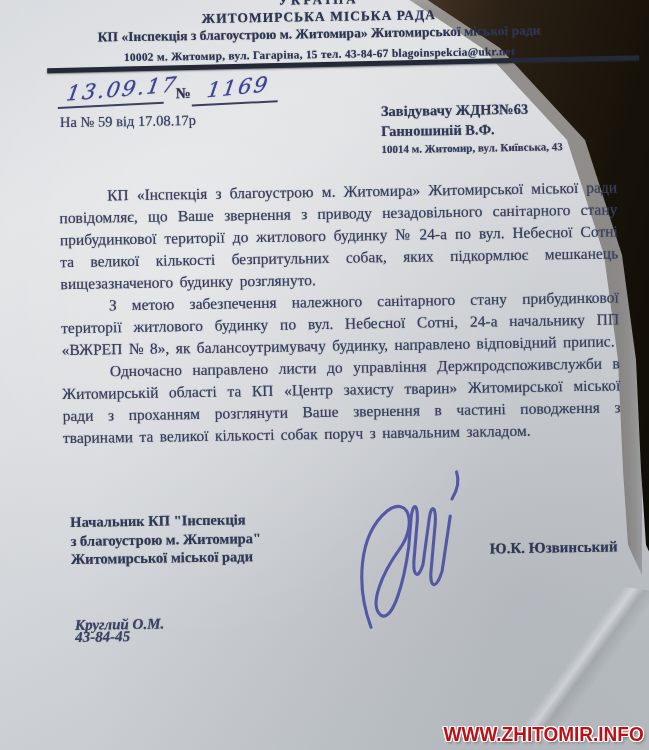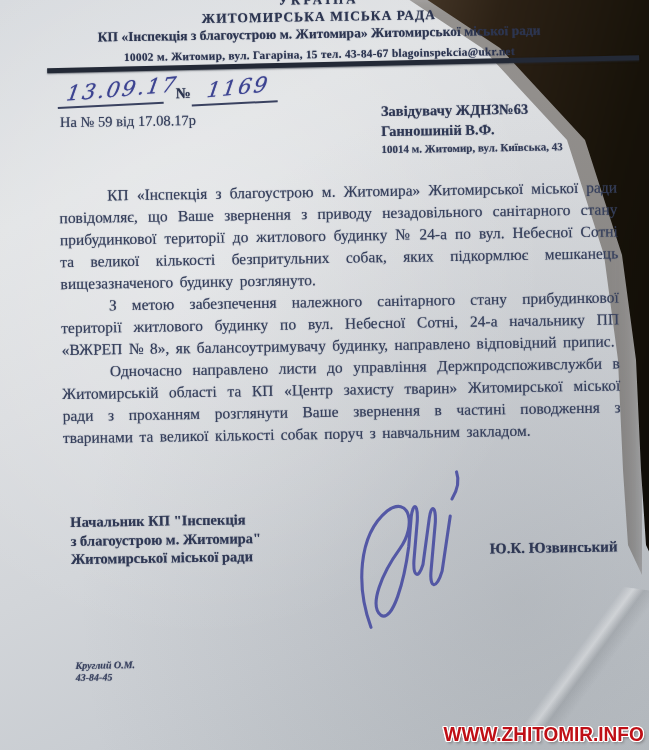--- a/index.html
+++ b/index.html
@@ -49,22 +49,22 @@
   #replyref{left:64px;top:110px;font-size:14.5px;}
   #addr1{left:385px;top:104px;font-size:14.5px;font-weight:bold;color:#2f3854;}
   #addr2{left:385px;top:124px;font-size:14.5px;font-weight:bold;color:#2f3854;}
   #addr3{left:385px;top:144px;font-size:11px;font-weight:bold;color:#333c58;}
   #bodytext{left:62px;top:181px;width:558px;font-size:15.5px;line-height:22px;
             text-align:justify;word-spacing:2.5px;}
   #bodytext p{margin:0;text-indent:48px;}
   #sig-title{left:68px;top:509px;font-size:14.5px;font-weight:bold;line-height:18.5px;color:#2f3854;}
   #sig-name{left:487px;top:543px;font-size:15px;font-weight:bold;color:#2f3854;}
   #sig-ink{position:absolute;left:345px;top:460px;}
-  #executor{left:71px;top:616px;font-size:10px;font-style:italic;font-weight:bold;
-            line-height:11.5px;color:#3a4360;margin-top:40px;}
+  #executor{left:71px;top:616px;font-size:15px;font-style:italic;font-weight:bold;
+            line-height:11.5px;color:#3a4360;}
   #watermark{
     position:absolute;right:5px;bottom:4px;
     font-family:"Liberation Sans",sans-serif;font-weight:bold;font-size:20px;
     color:#bf0f16;transform:scaleX(0.95);transform-origin:right;
     text-shadow:-1px -1px 0 #fff,1px -1px 0 #fff,-1px 1px 0 #fff,1px 1px 0 #fff,
                 0 -1.4px 0 #fff,0 1.4px 0 #fff,-1.4px 0 0 #fff,1.4px 0 0 #fff,
                 2px 2px 3px rgba(40,30,30,0.45);
   }
 </style>
 </head>

